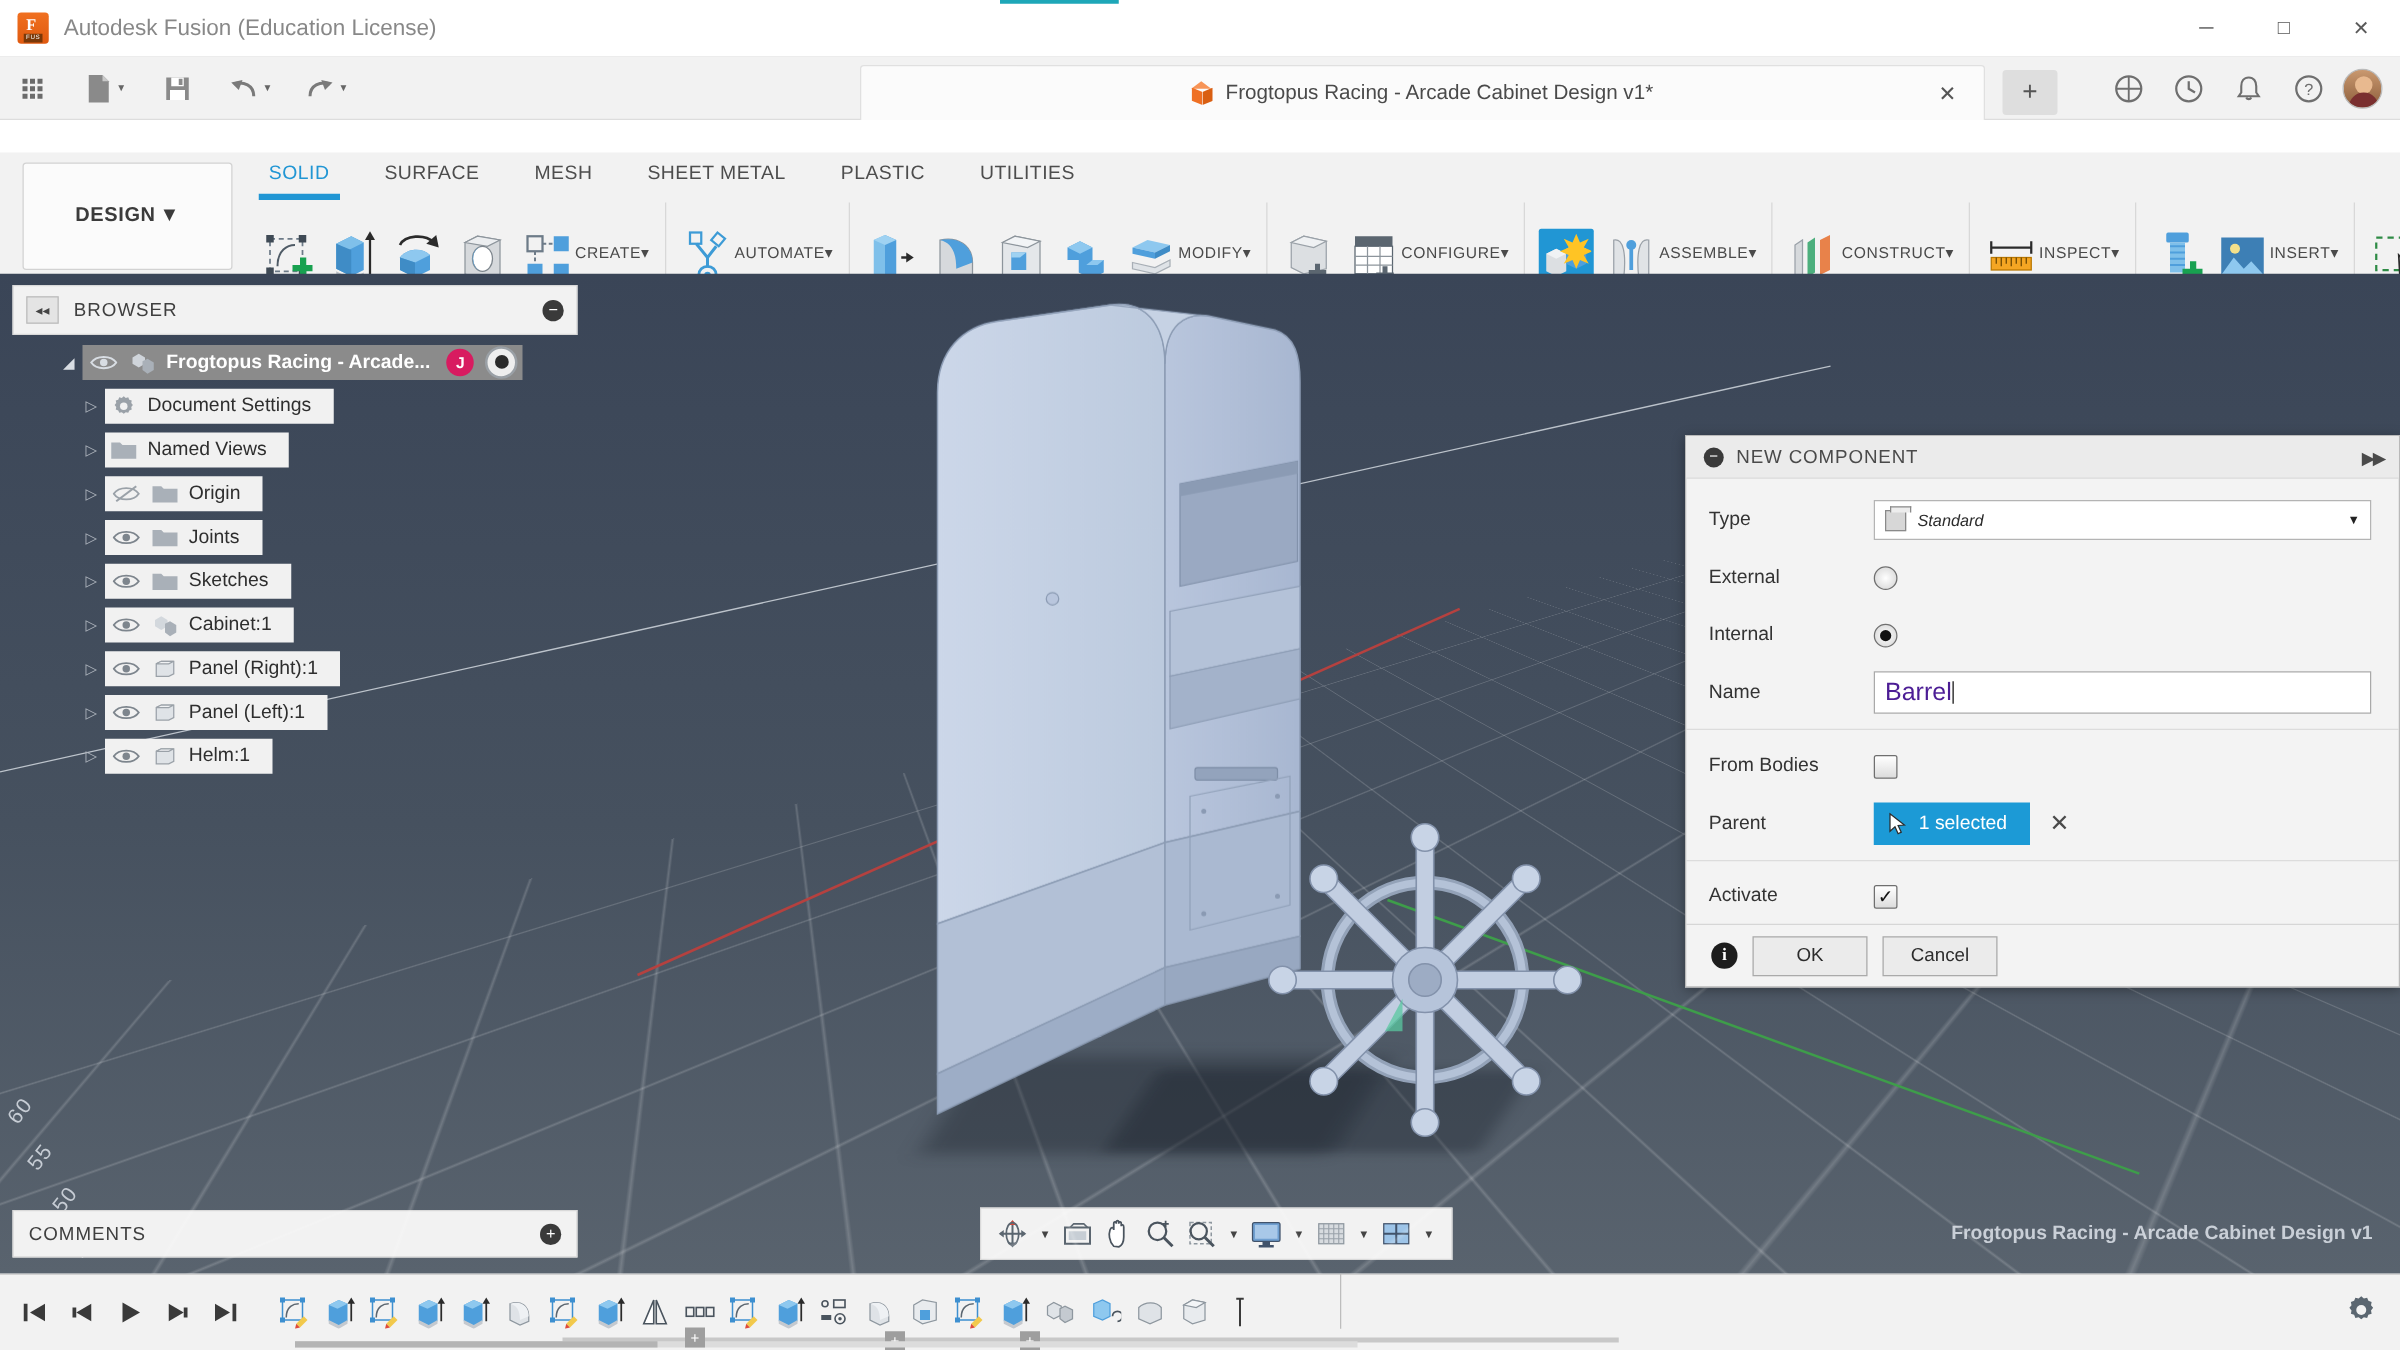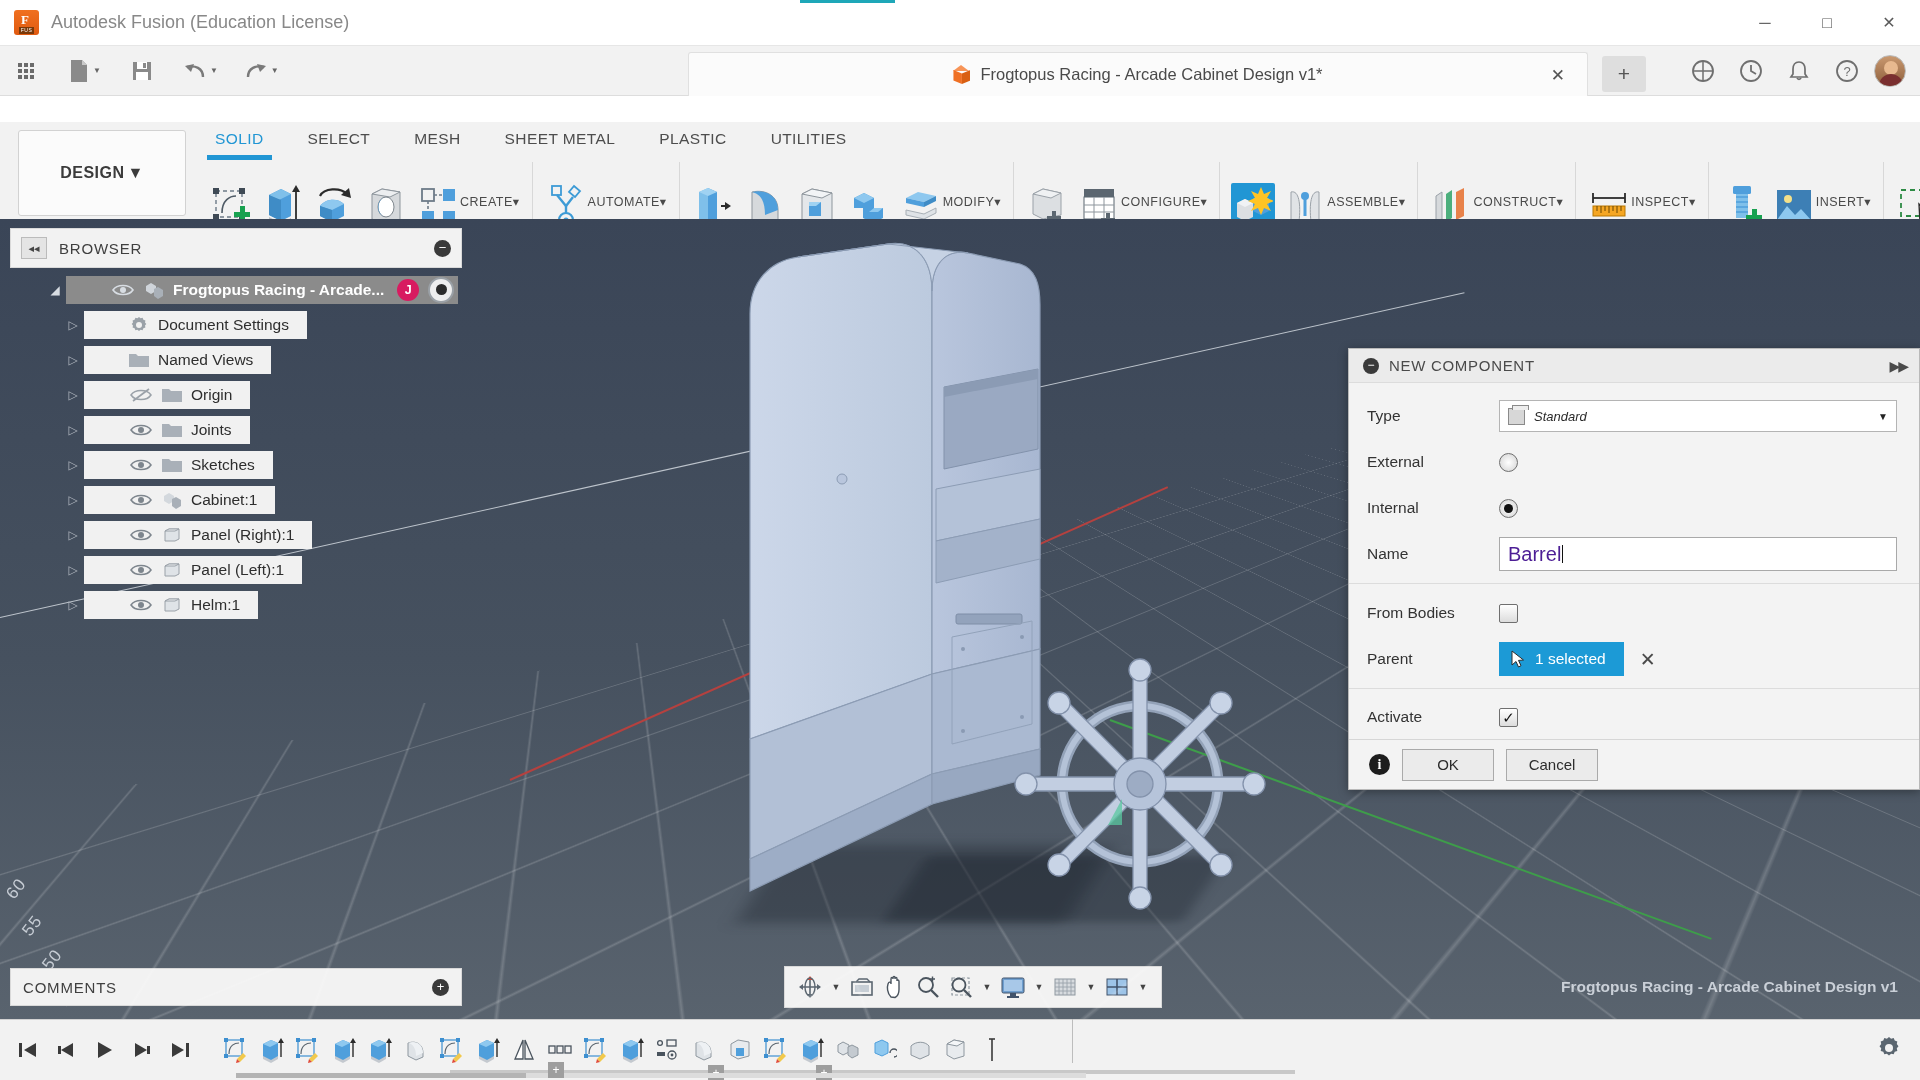--- a/index.html
+++ b/index.html
@@ -184,21 +184,20 @@
   .tree { position:absolute; top:272px; left:10px; width:452px; }
   .tree-row { display:flex; align-items:center; height:35px; }
   .arrow {
     width:22px; height:22px; display:flex; align-items:center;
     justify-content:center; color:#aeb4bd; font-size:12px; flex:none;
   }
   .arrow.open { color:#d8dde3; }
   .chip {
     display:flex; align-items:center; height:28px; background:#f1f1f1;
     padding-right:10px;
-    padding-left:40px;
   }
   .chip.root { background:#8b8b8b; color:#fff; font-weight:bold; padding-right:0; }
   .eye {
     width:33px; height:28px; display:flex; align-items:center;
     justify-content:center; flex:none;
   }
   .node-icon { width:30px; height:28px; display:flex; align-items:center;
     justify-content:center; flex:none; }
   .node-label { font-size:15.5px; color:#2e2e2e; padding: 0 8px 0 4px; white-space:nowrap;}
   .chip.root .node-label { color:#ffffff; }
@@ -451,21 +450,21 @@
       <div class="doc-tab-title">Frogtopus Racing - Arcade Cabinet Design v1*</div>
     </div>
     <div class="tab-close">✕</div>
   </div>
   <div class="tab-plus">+</div>
 
   <div class="ribbon">
 
     <div class="ribbon-tabs">
       <div class="rtab active">SOLID</div>
-      <div class="rtab">SELECT</div>
+      <div class="rtab">SURFACE</div>
       <div class="rtab">MESH</div>
       <div class="rtab">SHEET METAL</div>
       <div class="rtab">PLASTIC</div>
       <div class="rtab">UTILITIES</div>
     </div>
 
     <div class="design-box">
       <span>DESIGN</span>
       <span class="caret">▼</span>
     </div>

